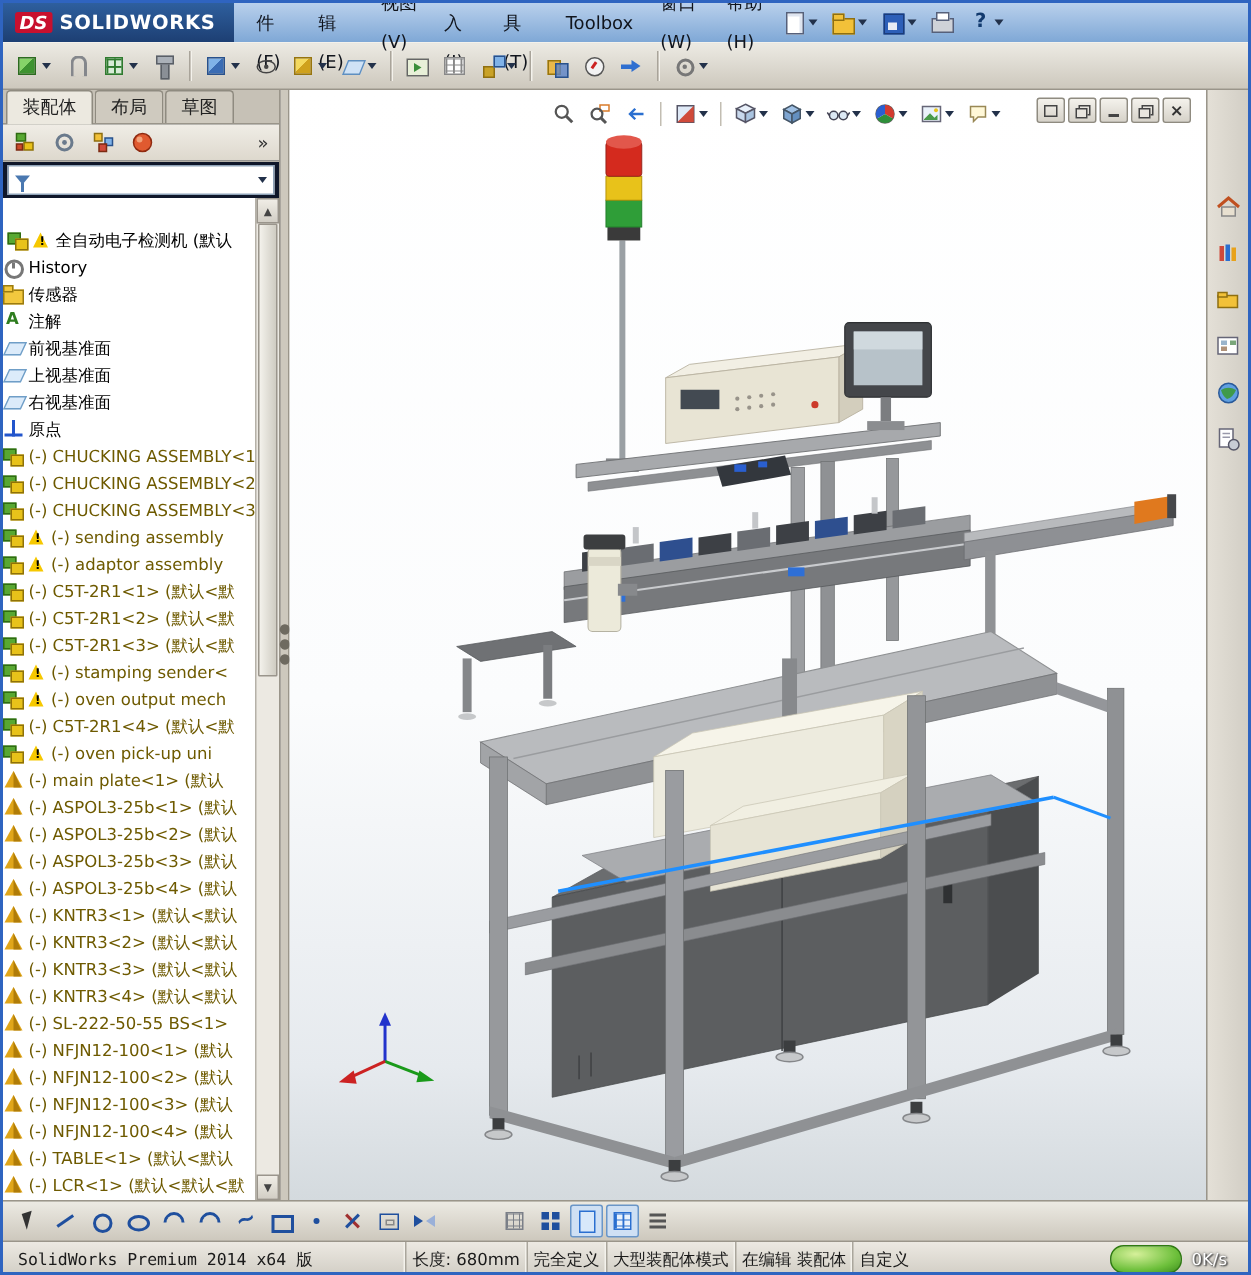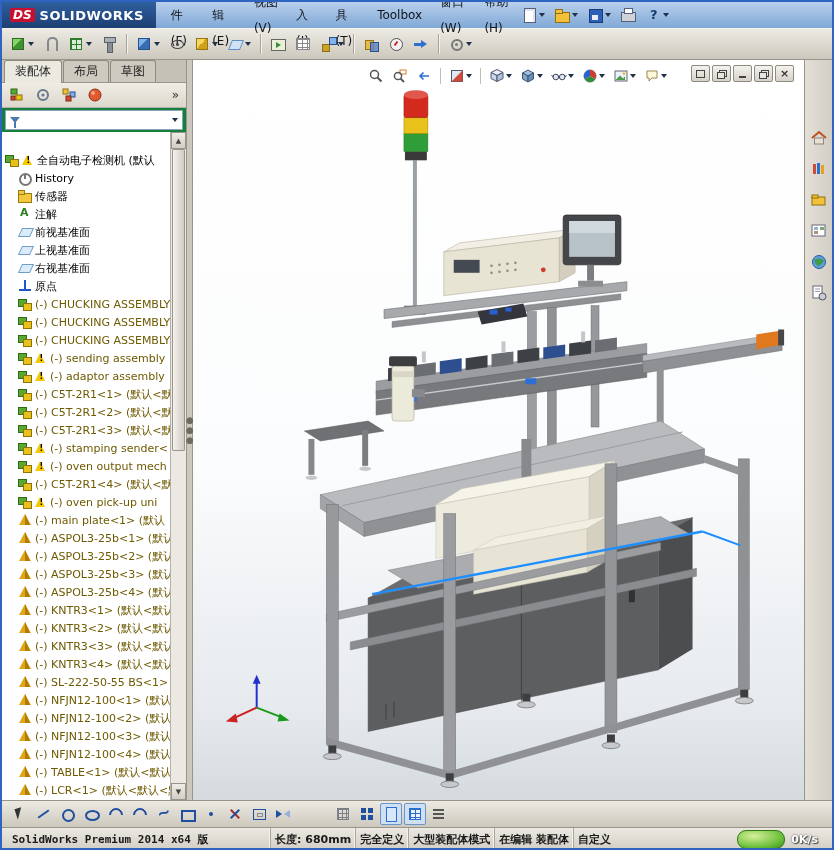--- a/index.html
+++ b/index.html
@@ -51,34 +51,34 @@
   .g-interf::after{content:"";position:absolute;left:7px;top:6px;width:7px;height:8px;background:rgba(90,130,200,.8);border:1px solid #28518c;}
   .g-gauge::before{content:"";position:absolute;left:2px;top:2px;width:11px;height:11px;border:1.5px solid #555;border-radius:50%;background:#f2f2f2;}
   .g-gauge::after{content:"";position:absolute;left:7px;top:4.5px;width:2px;height:5px;background:#c22;transform:rotate(35deg);}
   .g-arrow::before{content:"";position:absolute;left:1px;top:7px;width:8px;height:3px;background:#2f6fd0;}
   .g-arrow::after{content:"";position:absolute;left:8px;top:4px;border-left:6px solid #2f6fd0;border-top:4.5px solid transparent;border-bottom:4.5px solid transparent;}
   .g-gear::before{content:"";position:absolute;left:3px;top:3px;width:8px;height:8px;border:2px solid #777;border-radius:50%;}
   .g-gear::after{content:"";position:absolute;left:6.5px;top:6.5px;width:3px;height:3px;background:#777;border-radius:50%;}
 
   
   .content{display:flex;height:740px;}
-  .leftpanel{width:184px;flex:none;display:flex;flex-direction:column;background:#15803d;border-right:1px solid #9a958a;}
+  .leftpanel{width:184px;flex:none;display:flex;flex-direction:column;background:#0f172a;border-right:1px solid #9a958a;}
   .doctabs{height:22px;flex:none;display:flex;align-items:flex-end;background:#c6c1b6;border-bottom:1px solid #9a958a;padding-left:2px;gap:1px;}
   .dtab{padding:2px 10px 2px;border:1px solid #8f8b80;border-bottom:none;border-radius:3px 3px 0 0;background:#cfcabf;font-size:12px;color:#222;}
   .t-active{background:#ece9e0;position:relative;top:1px;padding-bottom:3px;}
   .panelhead{height:24px;flex:none;display:flex;align-items:center;gap:4px;padding:0 4px;background:linear-gradient(#f0ede6,#ddd8cd);border-bottom:1px solid #b5b1a8;}
   .ph-ico{width:20px;height:19px;display:flex;align-items:center;justify-content:center;border:1px solid transparent;border-radius:2px;}
   .ph-more{margin-left:auto;color:#333;font-size:12px;padding-right:3px;}
   .filterrow{height:18px;flex:none;display:flex;align-items:center;margin:2px 3px;border:1px solid #8fa3b8;background:#fff;padding:0 4px;gap:4px;}
   .funnel{width:0;height:0;border-left:5px solid transparent;border-right:5px solid transparent;border-top:6px solid #4a78b0;position:relative;}
   .funnel::after{content:"";position:absolute;left:-1px;top:-1px;width:2px;height:6px;background:#4a78b0;}
   .filterrow .caret{margin-left:auto;}
   .treewrap{position:relative;flex:1;overflow:hidden;background:#fff;}
   .treerows{position:absolute;left:0;top:2px;right:15px;bottom:0;overflow:hidden;margin-top:17px;}
-  .trow{display:flex;align-items:center;gap:3px;height:18px;padding-left:16px;white-space:nowrap;overflow:hidden;}
+  .trow{display:flex;align-items:center;gap:3px;height:18px;padding-left:0;white-space:nowrap;overflow:hidden;}
   .treerows .trow:first-child{padding-left:3px;}
   .tlabel{font-size:11px;color:#000;}
   .tc-comp .tlabel{color:#6e5a00;}
   .ticon{position:relative;width:14px;height:14px;flex:none;}
   .ti-assembly-icon::before{content:"";position:absolute;left:0;top:2px;width:7px;height:6px;background:#58a832;border:1px solid #2f6b12;}
   .ti-assembly-icon::after{content:"";position:absolute;left:5px;top:6px;width:7px;height:6px;background:#e8c21a;border:1px solid #8f7208;}
   .ti-part-icon::before{content:"";position:absolute;left:1px;top:1px;border-left:6px solid transparent;border-right:6px solid transparent;border-bottom:11px solid #e0a61a;}
   .ti-part-icon::after{content:"";position:absolute;left:7px;top:1px;border-left:0 solid transparent;border-right:5px solid transparent;border-bottom:11px solid #b07c08;}
   .ti-plane-icon::before{content:"";position:absolute;left:2px;top:3px;width:10px;height:7px;background:#dcebfa;border:1px solid #6f9ec7;transform:skewX(-25deg);}
   .ti-origin-icon::before{content:"";position:absolute;left:6px;top:1px;width:2px;height:11px;background:#2255cc;}
@@ -139,21 +139,21 @@
   .s-offset::after{content:"";position:absolute;left:5.5px;top:6.5px;width:4px;height:2px;border:1.5px solid #888;}
   .s-mirror::before{content:"";position:absolute;left:1px;top:4px;border-top:4px solid transparent;border-bottom:4px solid transparent;border-left:6px solid #1f4f9e;}
   .s-mirror::after{content:"";position:absolute;right:1px;top:4px;border-top:4px solid transparent;border-bottom:4px solid transparent;border-right:6px solid #9ab0d8;}
   .s-grid::before{content:"";position:absolute;inset:2px;background-image:linear-gradient(#7a7f88 1px,transparent 1px),linear-gradient(90deg,#7a7f88 1px,transparent 1px);background-size:4px 4px;border:1px solid #7a7f88;}
   .s-pattern::before{content:"";position:absolute;left:2px;top:2px;width:5px;height:5px;background:#1f4f9e;box-shadow:7px 0 #1f4f9e,0 7px #1f4f9e,7px 7px #1f4f9e;}
   .s-doc-blue::before{content:"";position:absolute;left:3px;top:1px;width:9px;height:13px;background:#d8e8fa;border:1px solid #2a6fd0;}
   .s-table-blue::before{content:"";position:absolute;inset:2px;background-color:#eaf2fc;background-image:linear-gradient(#2a6fd0 1px,transparent 1px),linear-gradient(90deg,#2a6fd0 1px,transparent 1px);background-size:5px 4px;border:1px solid #2a6fd0;}
   .s-list::before{content:"";position:absolute;left:2px;top:3px;width:11px;height:2px;background:#555;box-shadow:0 4px #555,0 8px #555;}
 
   
-  .statusbar{height:22px;display:flex;align-items:center;background:linear-gradient(#ece9e2,#d2cec5);border-top:1px solid #9a958a;font-size:11px;color:#1a1a1a;font-weight:bold;}
+  .statusbar{height:22px;display:flex;align-items:center;background:linear-gradient(#ece9e2,#d2cec5);border-top:1px solid #9a958a;font-size:11px;color:#1a1a1a;}
   .sb-product{padding:0 10px;min-width:248px;font-family:"DejaVu Sans Mono","Liberation Mono",monospace;font-size:11px;}
   .seg{border-left:1px solid #aaa69c;box-shadow:-1px 0 0 #f4f2ec;padding:0 4px;height:100%;display:flex;align-items:center;white-space:nowrap;}
   .sb-spacer{flex:1;}
   .badge{width:46px;height:17px;border-radius:9px;background:radial-gradient(ellipse at 35% 30%,#d6f09a,#6cbf3a 65%,#3f8f1f);border:1px solid #2f7a12;margin:0 6px;}
   .netspeed{color:#fff;text-shadow:0 0 2px #444,1px 1px 1px #444;margin-right:14px;font-size:11px;}
 </style>
 </head>
 <body>
 
 <div class="window">

